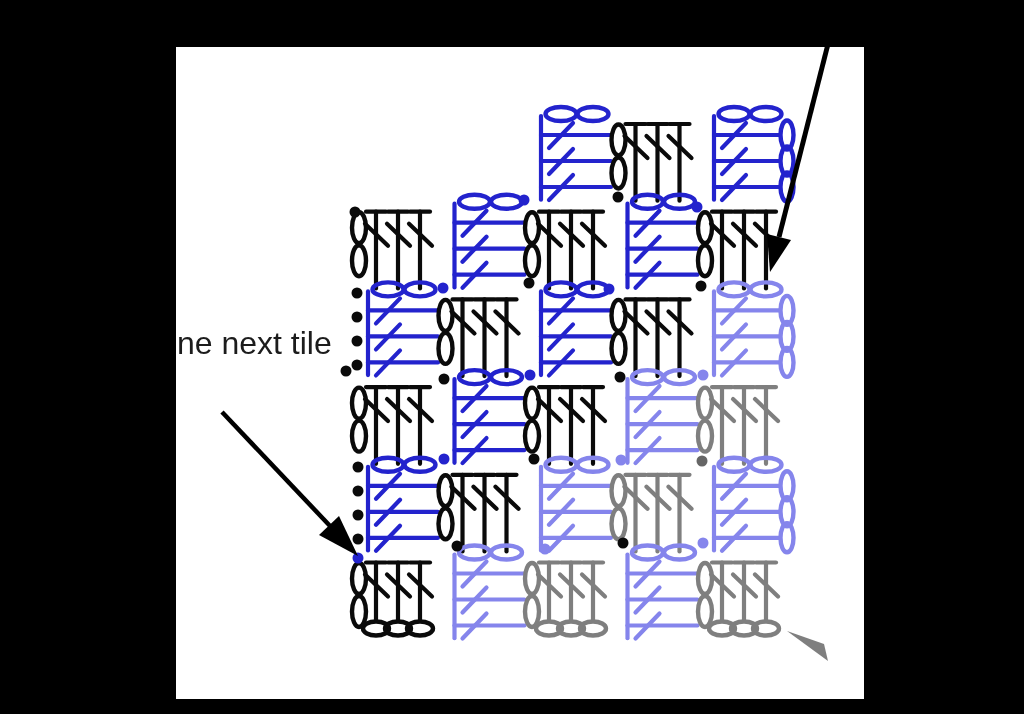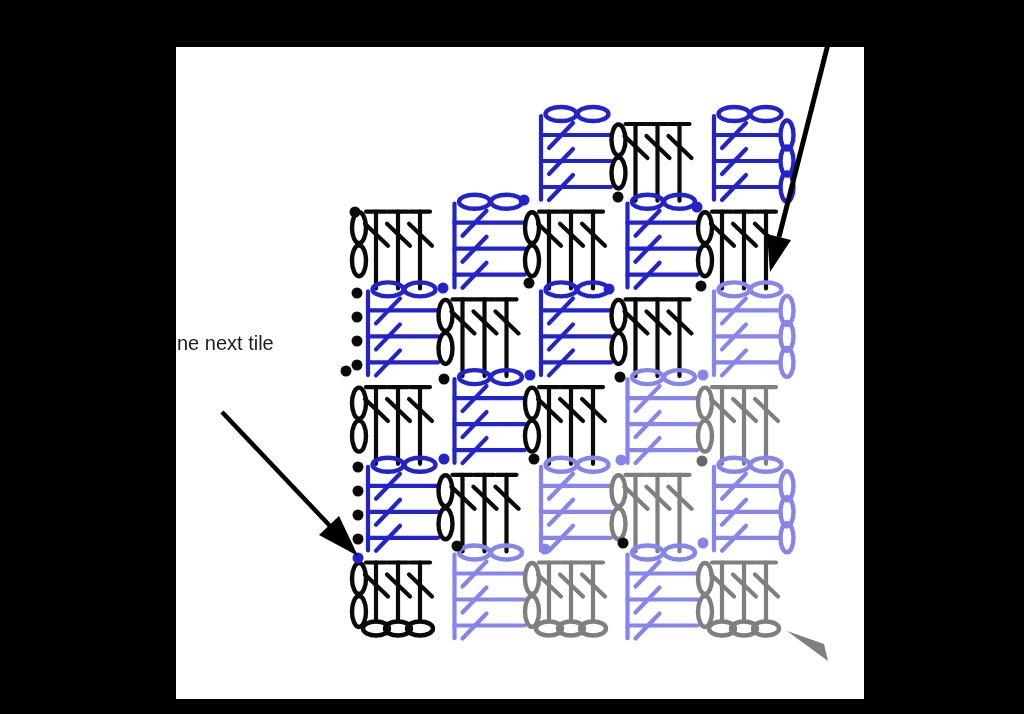--- a/index.html
+++ b/index.html
@@ -1,19 +1,19 @@
 <!DOCTYPE html>
 <html><head>
 <meta charset="utf-8">
 <style>
   html,body{margin:0;padding:0;background:#000;}
   .stage{position:relative;width:1024px;height:714px;background:#000;overflow:hidden;
          font-family:"Liberation Sans", sans-serif;}
   .page{position:absolute;left:176px;top:47px;width:688px;height:652px;background:#ffffff;}
-  .annotation{position:absolute;left:177px;top:329px;font-size:20px;line-height:28px;
+  .annotation{position:absolute;left:177px;top:329px;font-size:32px;line-height:28px;
               color:#1c1c1c;white-space:nowrap;}
   svg.diagram{position:absolute;left:0;top:0;width:1024px;height:714px;}
 </style>
 </head>
 <body>
 
 <div class="stage">
   <div class="page"></div>
   <div class="annotation">ne next tile</div>
   <svg class="diagram" id="diagram" viewBox="0 0 1024 714">

